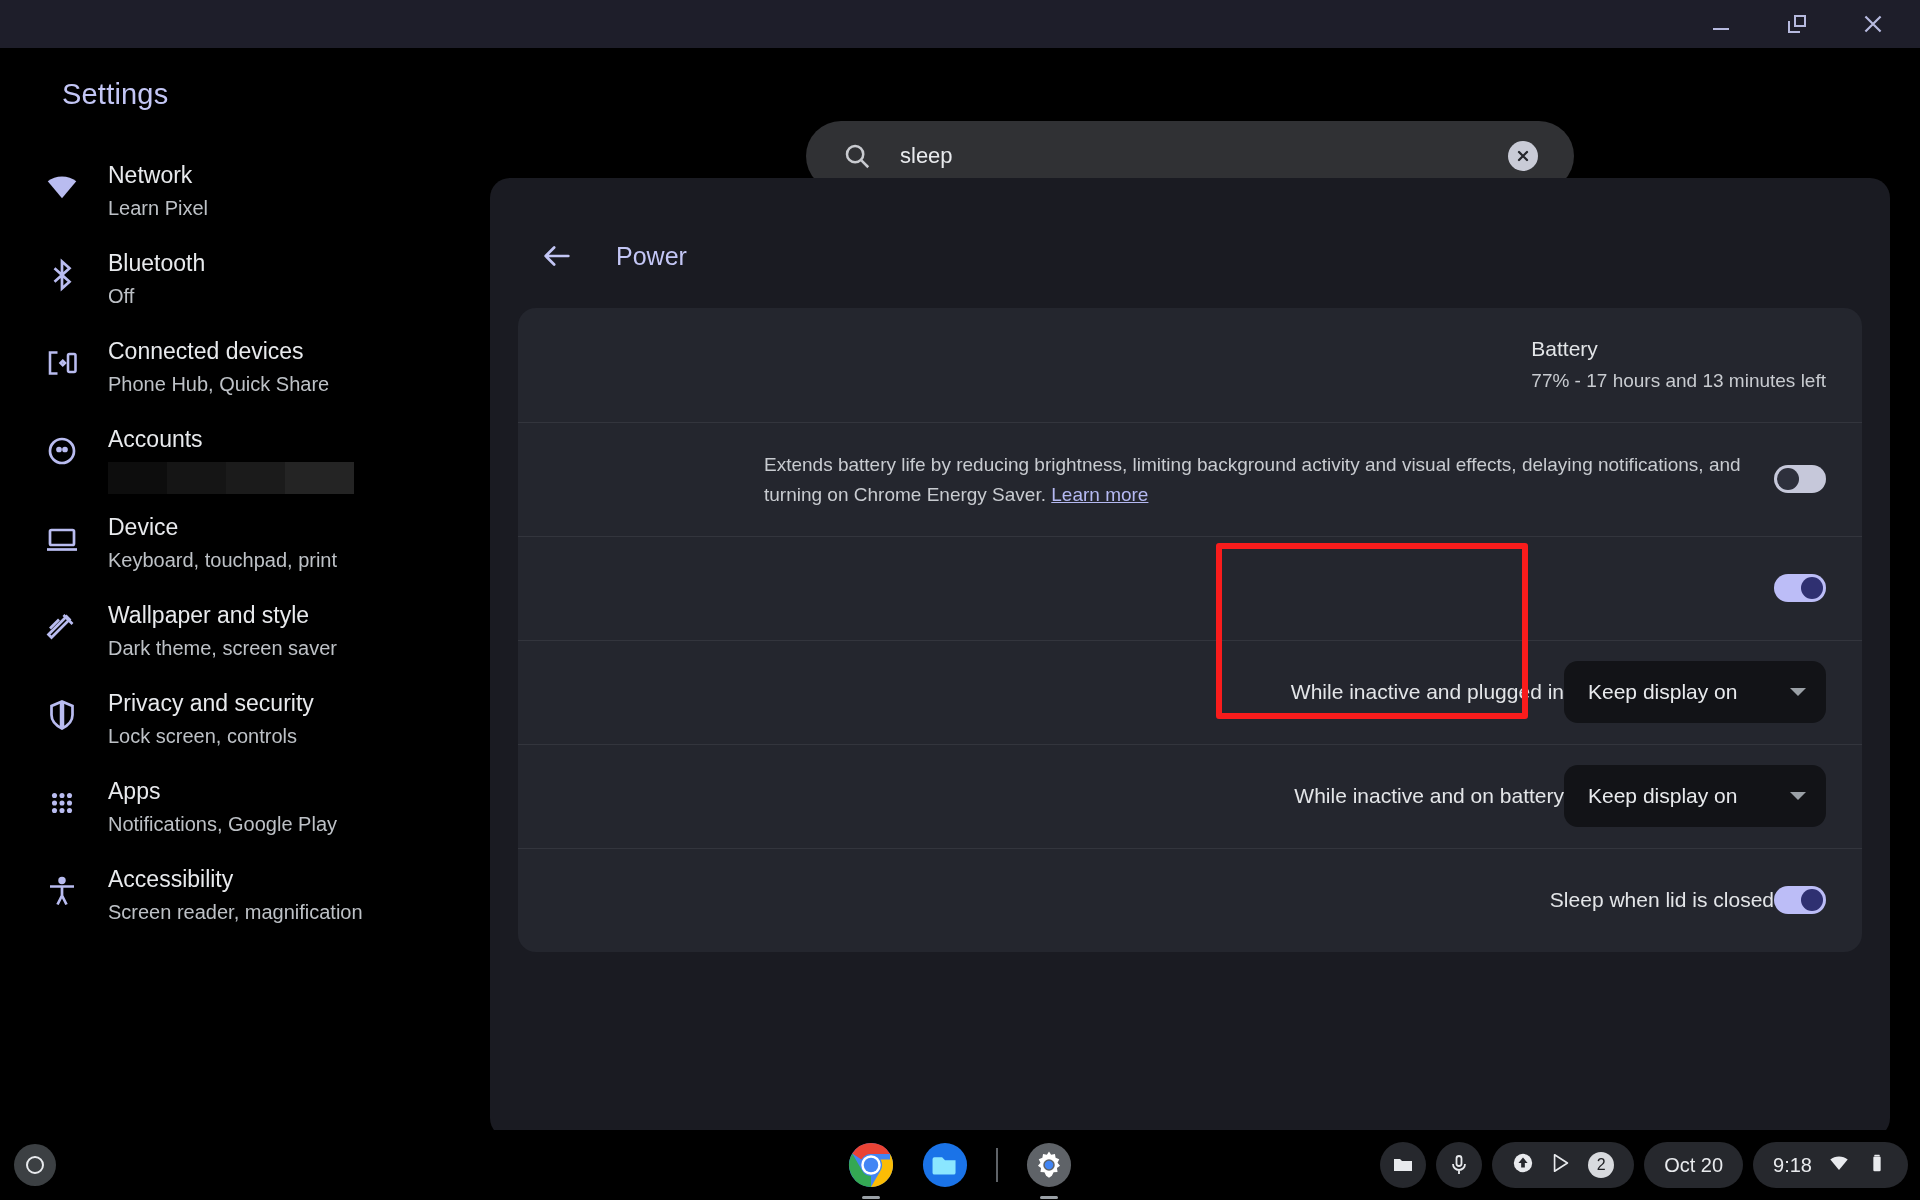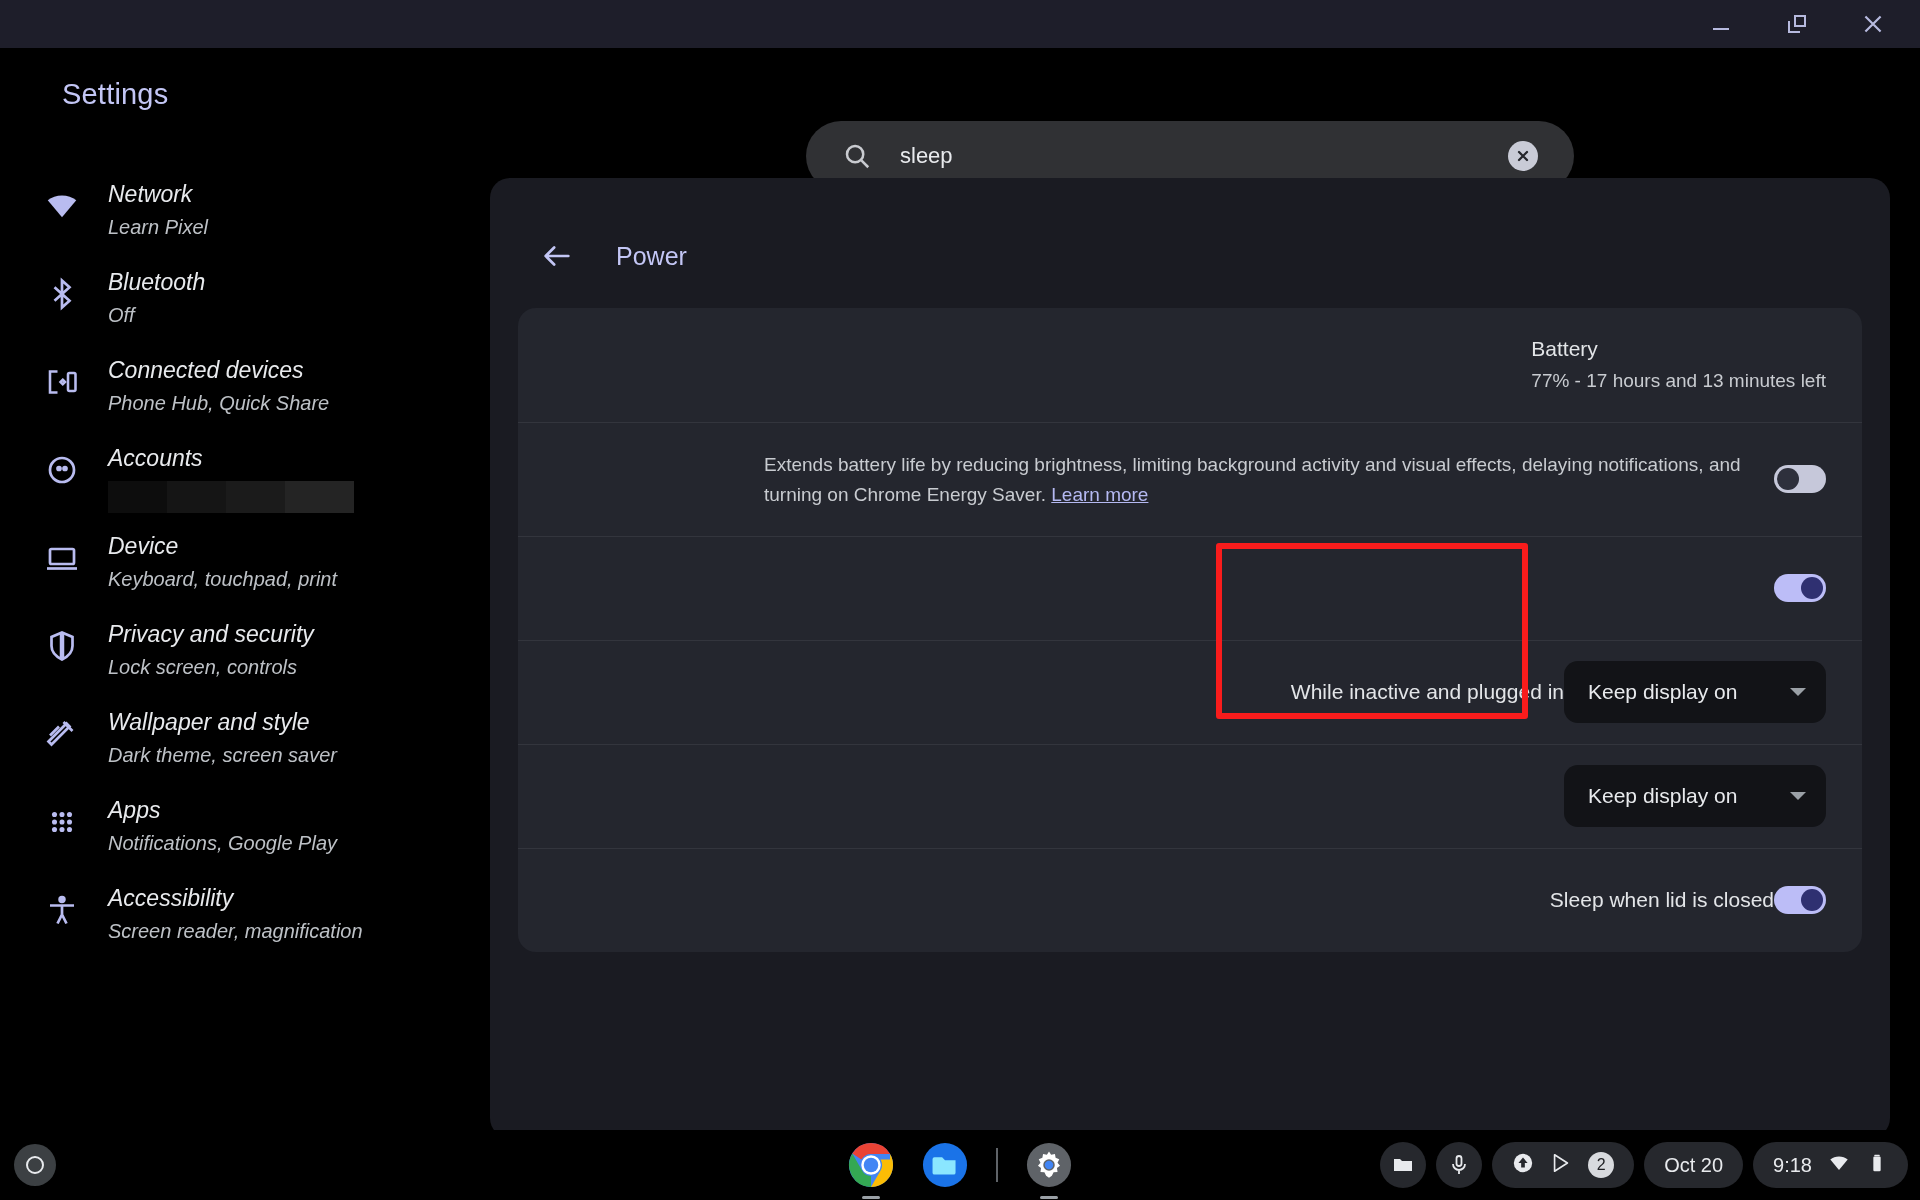--- a/index.html
+++ b/index.html
@@ -40,23 +40,22 @@
     margin-left:28px;
   }
   .clear-btn {
     width:30px; height:30px; border-radius:50%; background:#c9cbd6;
     display:flex; align-items:center; justify-content:center;
     margin-right:36px; cursor:pointer; flex:0 0 auto;
   }
 
   
   .sidebar {
-    position:absolute; left:0; top:112px; width:490px; height:974px;
+    position:absolute; left:0; top:93px; width:490px; height:974px;
     overflow:hidden;
-    font-style:italic;
   }
   .nav-item {
     display:flex; align-items:flex-start; gap:28px;
     padding:14px 20px 14px 44px; cursor:pointer;
     height:88px;
   }
   .nav-icon { width:36px; height:36px; flex:0 0 auto; margin-top:14px; }
   .nav-text { display:flex; flex-direction:column; gap:3px; padding-top:5px; }
   .nav-title { font-size:23px; color:#e8eaed; font-weight:500; line-height:31px; }
   .nav-sub { font-size:20px; color:#bdc1c6; line-height:28px; }
@@ -242,40 +241,40 @@
         </span>
         <span class="nav-text">
           <span class="nav-title">Device</span>
           <span class="nav-sub">Keyboard, touchpad, print</span>
         </span>
       </div>
 
       <div class="nav-item">
         <span class="nav-icon">
           <svg width="36" height="36" viewBox="0 0 24 24" fill="none" stroke="#b9bcf0" stroke-width="1.8">
+            <path d="M4 20L16 8l2 2L6 22z" transform="translate(-1,-3)"></path>
+            <path d="M13 4l3 3M16 7l3 3M10 7l-3 3M7 10l-3 3"></path>
+          </svg>
+        </span>
+        <span class="nav-text">
+          <span class="nav-title">Wallpaper and style</span>
+          <span class="nav-sub">Dark theme, screen saver</span>
+        </span>
+      </div>
+
+      <div class="nav-item">
+        <span class="nav-icon">
+          <svg width="36" height="36" viewBox="0 0 24 24" fill="none" stroke="#b9bcf0" stroke-width="1.8">
             <path d="M12 3l7 3v6c0 4-3 7-7 9-4-2-7-5-7-9V6z"></path>
               <path d="M12 4v16" stroke-width="3"></path>
           </svg>
         </span>
         <span class="nav-text">
           <span class="nav-title">Privacy and security</span>
           <span class="nav-sub">Lock screen, controls</span>
-        </span>
-      </div>
-
-      <div class="nav-item">
-        <span class="nav-icon">
-          <svg width="36" height="36" viewBox="0 0 24 24" fill="none" stroke="#b9bcf0" stroke-width="1.8">
-            <path d="M4 20L16 8l2 2L6 22z" transform="translate(-1,-3)"></path>
-            <path d="M13 4l3 3M16 7l3 3M10 7l-3 3M7 10l-3 3"></path>
-          </svg>
-        </span>
-        <span class="nav-text">
-          <span class="nav-title">Wallpaper and style</span>
-          <span class="nav-sub">Dark theme, screen saver</span>
         </span>
       </div>
 
       <div class="nav-item">
         <span class="nav-icon">
           <svg width="36" height="36" viewBox="0 0 24 24" fill="#b9bcf0">
             <circle cx="7" cy="7" r="1.7"></circle>
               <circle cx="12" cy="7" r="1.7"></circle>
               <circle cx="17" cy="7" r="1.7"></circle>
             <circle cx="7" cy="12" r="1.7"></circle>
@@ -346,20 +345,23 @@
           <div class="row-text">
             <div class="row-title">While inactive and plugged in</div>
           </div>
           <div class="dropdown">
             <span class="dd-label">Keep display on</span>
             <span class="dd-caret"></span>
           </div>
         </div>
 
         <div class="row">
+          <div class="row-text">
+            <div class="row-title">While inactive and on battery</div>
+          </div>
           <div class="dropdown">
             <span class="dd-label">Keep display on</span>
             <span class="dd-caret"></span>
           </div>
         </div>
 
         <div class="row">
           <div class="row-text">
             <div class="row-title">Sleep when lid is closed</div>
           </div>

